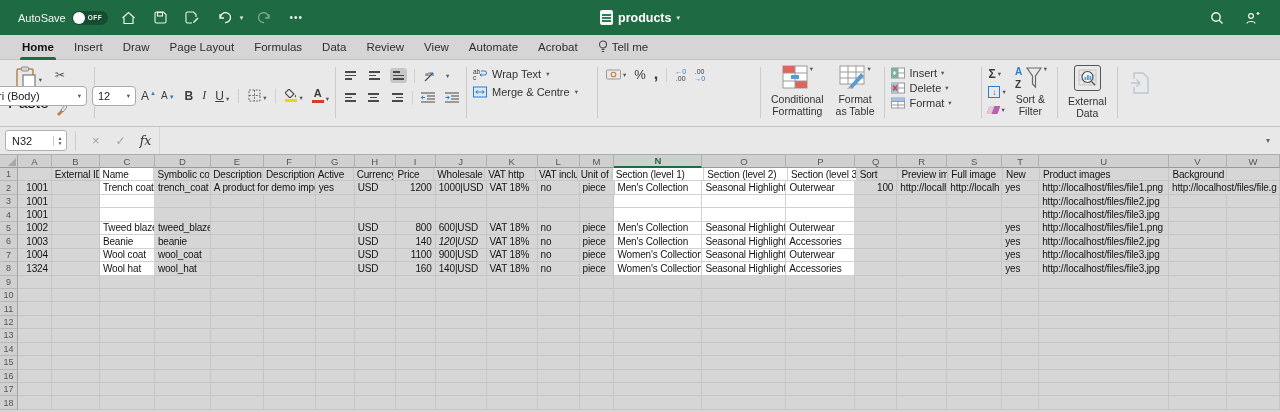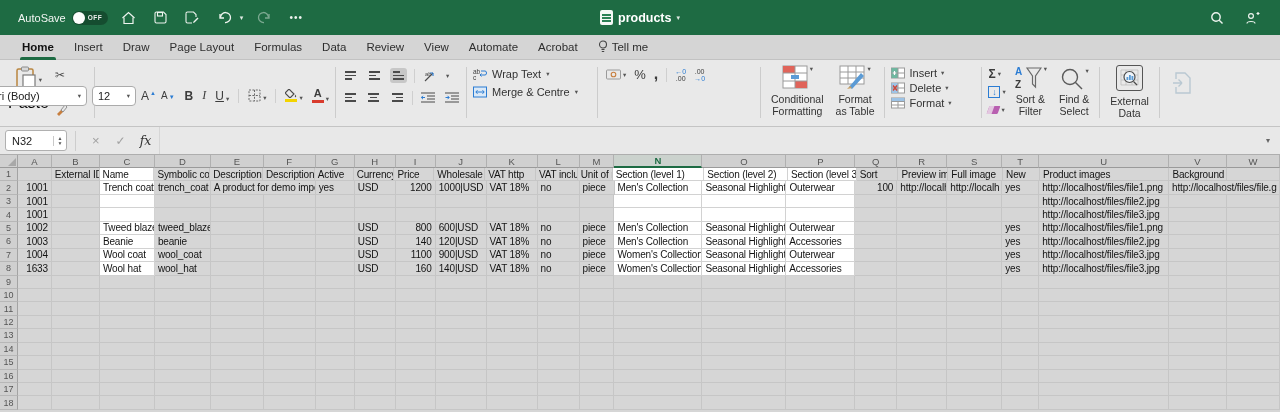--- a/index.html
+++ b/index.html
@@ -526,30 +526,20 @@
     <div class="bigbtn">
       <div class="btop">
         <svg width="28" height="26" viewBox="0 0 28 26">
             <text x="1" y="10" font-size="10" fill="#2b7cd3" font-weight="bold">A</text>
             <text x="1" y="23" font-size="10" fill="#3c3c3c" font-weight="bold">Z</text>
             <path d="M13 3 H27 L21.5 11 V22 L18.5 19 V11 Z" fill="none" stroke="#6a6a6a" stroke-width="1.2"></path>
           </svg>
         <span class="mini-chev">▾</span>
       </div>
       <span class="lbl"><span>Sort &amp;</span><br><span>Filter</span></span>
-    </div>
-    <div class="bigbtn">
-      <div class="btop" style="padding-top:2px;">
-        <svg width="24" height="24" viewBox="0 0 24 24" fill="none" stroke="#5a5a5a" stroke-width="1.4">
-            <circle cx="10" cy="10" r="7.5"></circle>
-            <path d="M15.5 15.5 L22 22"></path>
-          </svg>
-        <span class="mini-chev">▾</span>
-      </div>
-      <span class="lbl"><span>Find &amp;</span><br><span>Select</span></span>
     </div>
   </div>
 
   <div class="rdiv"></div>
 
   <div class="rgroup">
     <div class="bigbtn">
       <div class="btop" style="height:30px;">
         <span class="ad-box">
           <svg width="19" height="18" viewBox="0 0 19 18">
@@ -752,21 +742,21 @@
         <div class="gut">6</div>
         <div class="cell num" style="width: 34px;">1003</div>
         <div class="cell" style="width: 48px;"></div>
         <div class="cell white" style="width: 55px;">Beanie</div>
         <div class="cell" style="width: 56px;">beanie</div>
         <div class="cell" style="width: 53px;"></div>
         <div class="cell" style="width: 52px;"></div>
         <div class="cell" style="width: 39px;"></div>
         <div class="cell" style="width: 41px;">USD</div>
         <div class="cell num" style="width: 40px;">140</div>
-        <div class="cell" style="width: 51px;">120|USD</div>
+        <div class="cell" style="width: 51px; font-style: italic;">120|USD</div>
         <div class="cell" style="width: 51px;">VAT 18%</div>
         <div class="cell" style="width: 42px;">no</div>
         <div class="cell" style="width: 35px;">piece</div>
         <div class="cell white" style="width: 88px;">Men's Collection</div>
         <div class="cell white" style="width: 84px;">Seasonal Highlights</div>
         <div class="cell white" style="width: 69px;">Accessories</div>
         <div class="cell" style="width: 42px;"></div>
         <div class="cell" style="width: 50px;"></div>
         <div class="cell" style="width: 55px;"></div>
         <div class="cell" style="width: 37px;">yes</div>
@@ -795,21 +785,21 @@
         <div class="cell" style="width: 42px;"></div>
         <div class="cell" style="width: 50px;"></div>
         <div class="cell" style="width: 55px;"></div>
         <div class="cell" style="width: 37px;">yes</div>
         <div class="cell" style="width: 130px;">http://localhost/files/file3.jpg</div>
         <div class="cell" style="width: 58px;"></div>
         <div class="cell" style="width: 53px;"></div>
       </div>
       <div class="grow">
         <div class="gut">8</div>
-        <div class="cell num" style="width: 34px;">1633</div>
+        <div class="cell num" style="width: 34px;">1324</div>
         <div class="cell" style="width: 48px;"></div>
         <div class="cell white" style="width: 55px;">Wool hat</div>
         <div class="cell" style="width: 56px;">wool_hat</div>
         <div class="cell" style="width: 53px;"></div>
         <div class="cell" style="width: 52px;"></div>
         <div class="cell" style="width: 39px;"></div>
         <div class="cell" style="width: 41px;">USD</div>
         <div class="cell num" style="width: 40px;">160</div>
         <div class="cell" style="width: 51px;">140|USD</div>
         <div class="cell" style="width: 51px;">VAT 18%</div>

